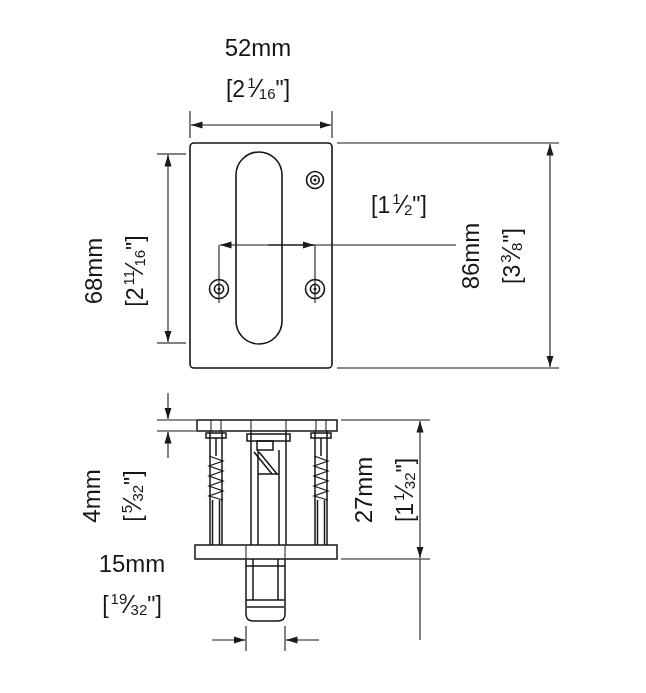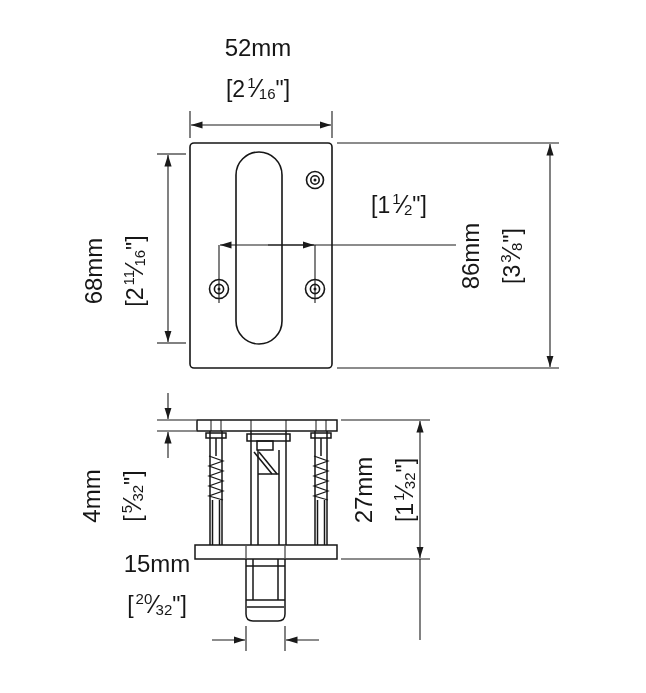--- a/index.html
+++ b/index.html
@@ -188,18 +188,18 @@
 <div class="dim-label rot" style="left:114px;top:496px">
   <div class="mm">4mm</div>
   <div class="inch"><span class="op">[</span><span class="num">5</span><span class="slash">⁄</span><span class="den">32</span><span class="cl">"]</span></div>
 </div>
 
 <div class="dim-label rot" style="left:386px;top:490px">
   <div class="mm">27mm</div>
   <div class="inch"><span class="op">[1</span><span class="num">1</span><span class="slash">⁄</span><span class="den">32</span><span class="cl">"]</span></div>
 </div>
 
-<div class="dim-label" style="left:157px;top:586px">
+<div class="dim-label" style="left:132px;top:586px">
   <div class="mm">15mm</div>
-  <div class="inch"><span class="op">[</span><span class="num">20</span><span class="slash">⁄</span><span class="den">32</span><span class="cl">"]</span></div>
+  <div class="inch"><span class="op">[</span><span class="num">19</span><span class="slash">⁄</span><span class="den">32</span><span class="cl">"]</span></div>
 </div>
 
 </div>
 
 </body></html>

